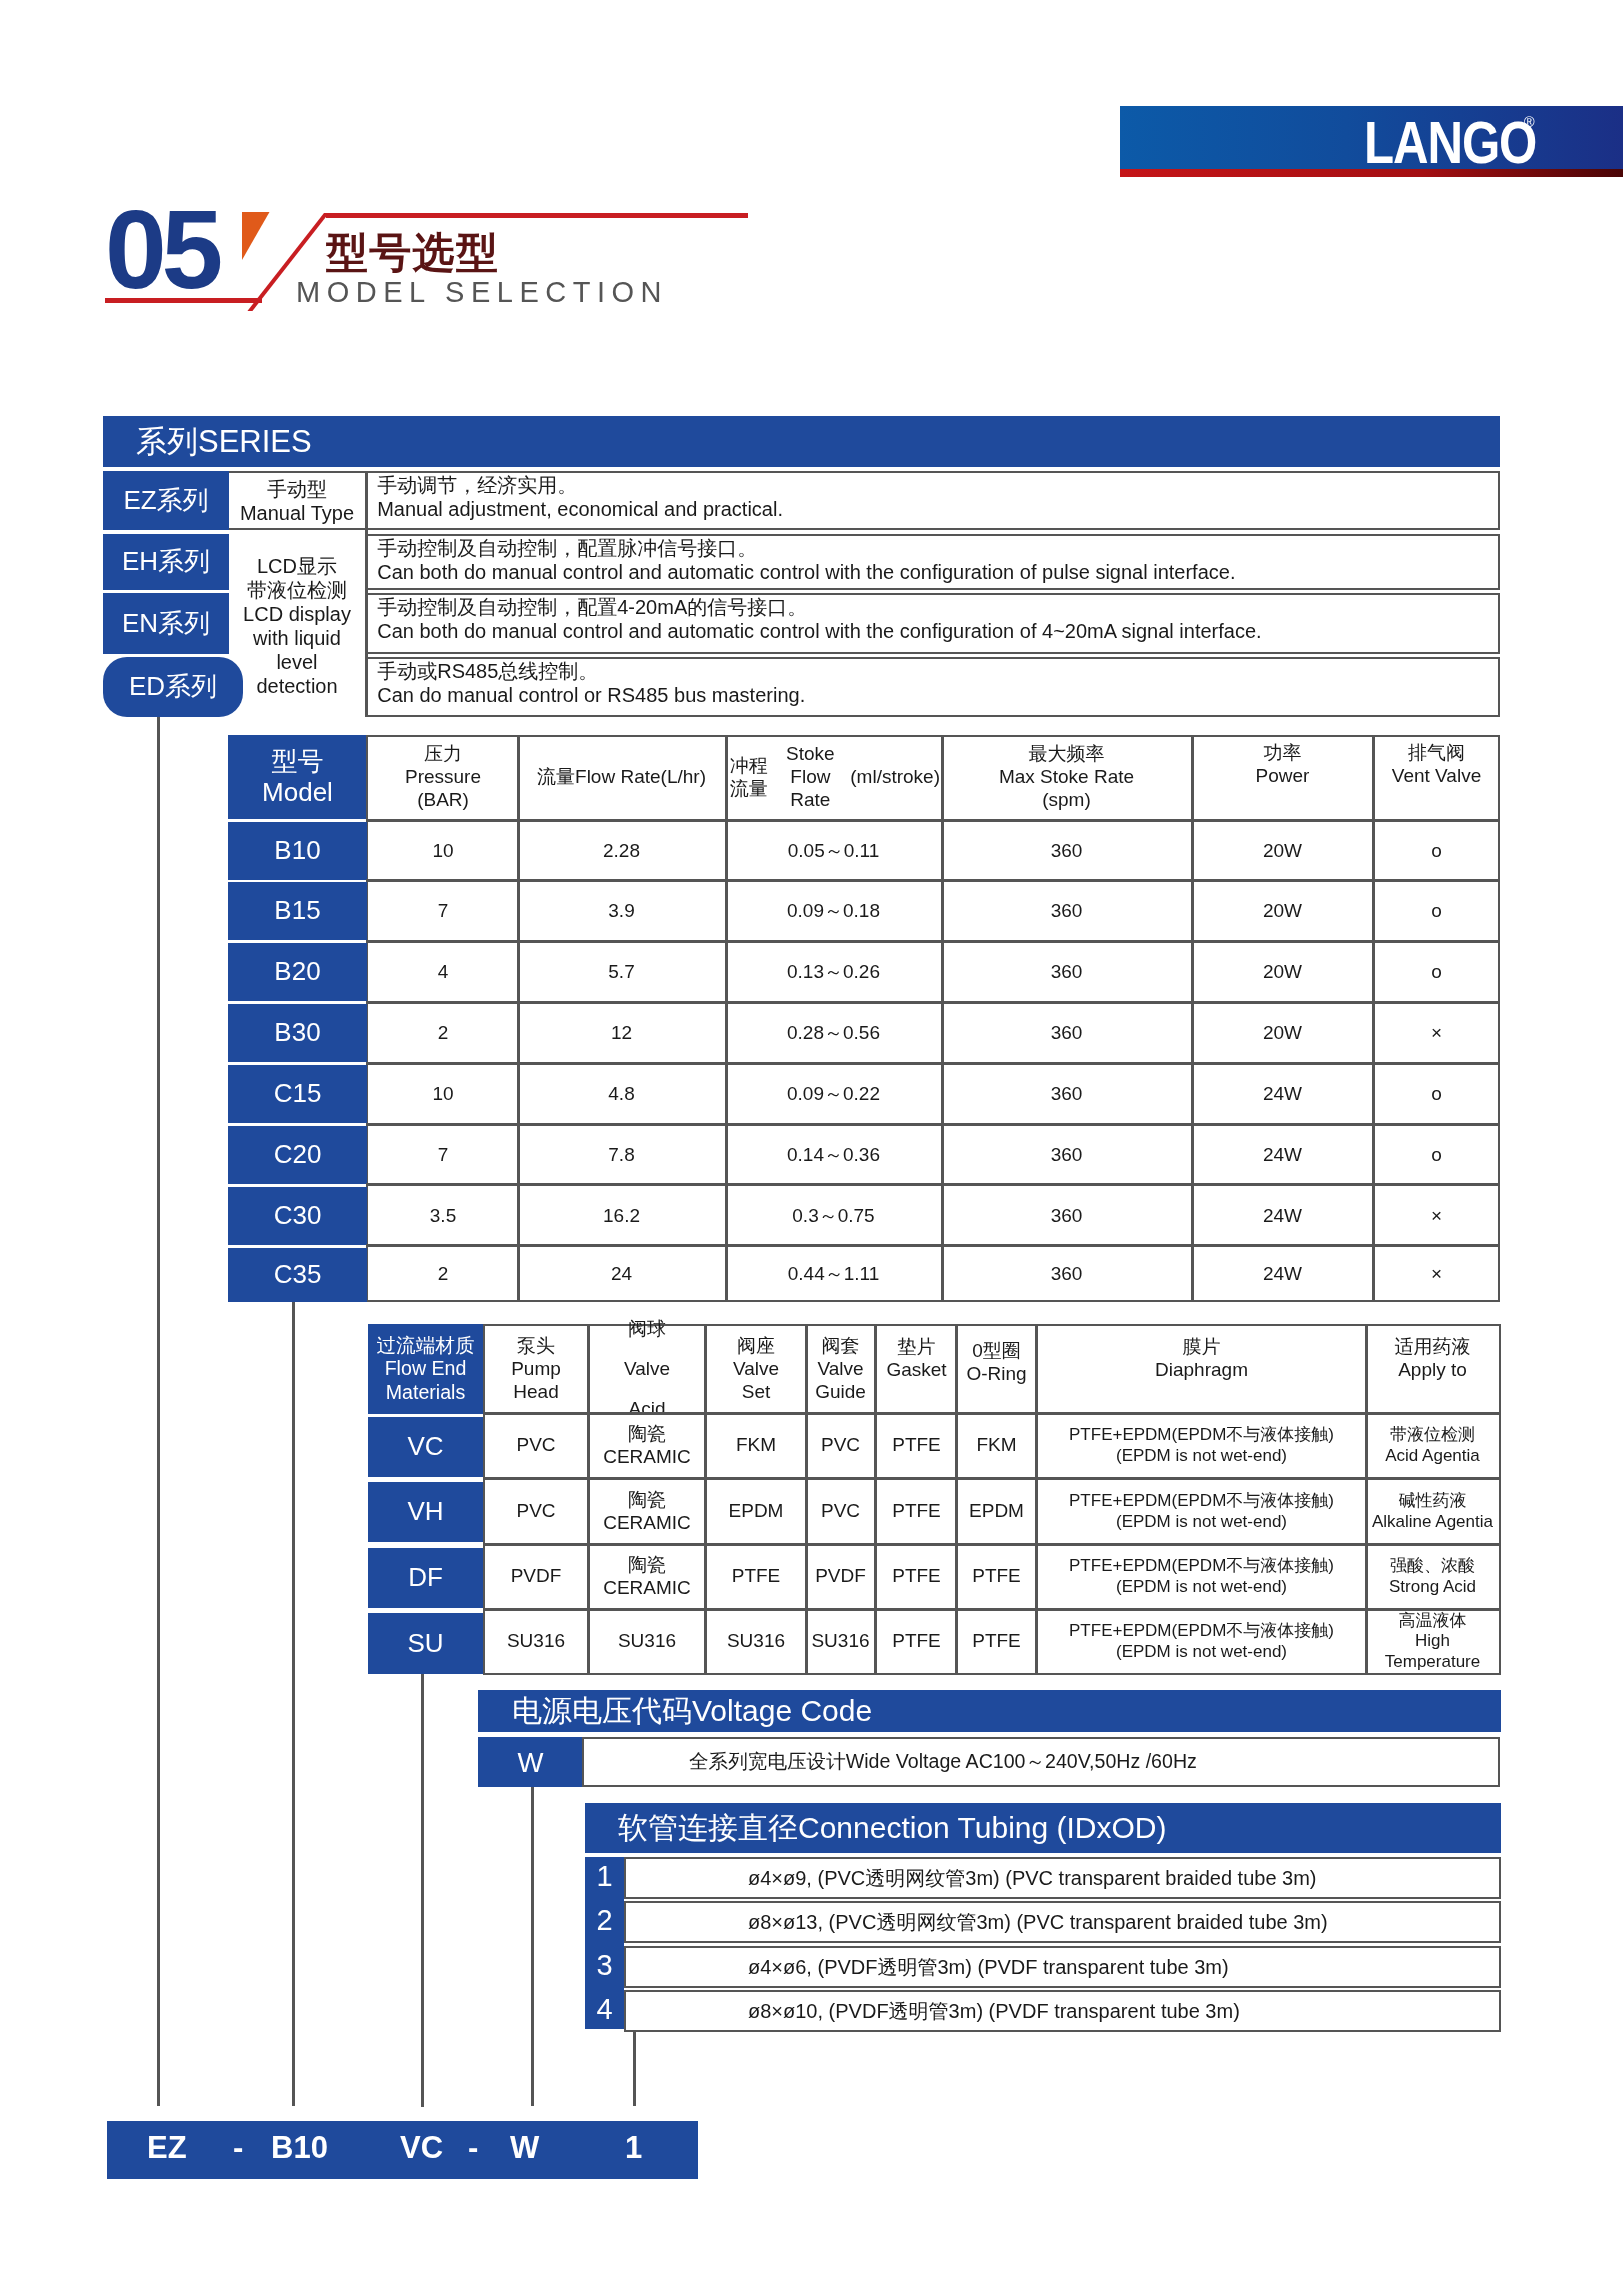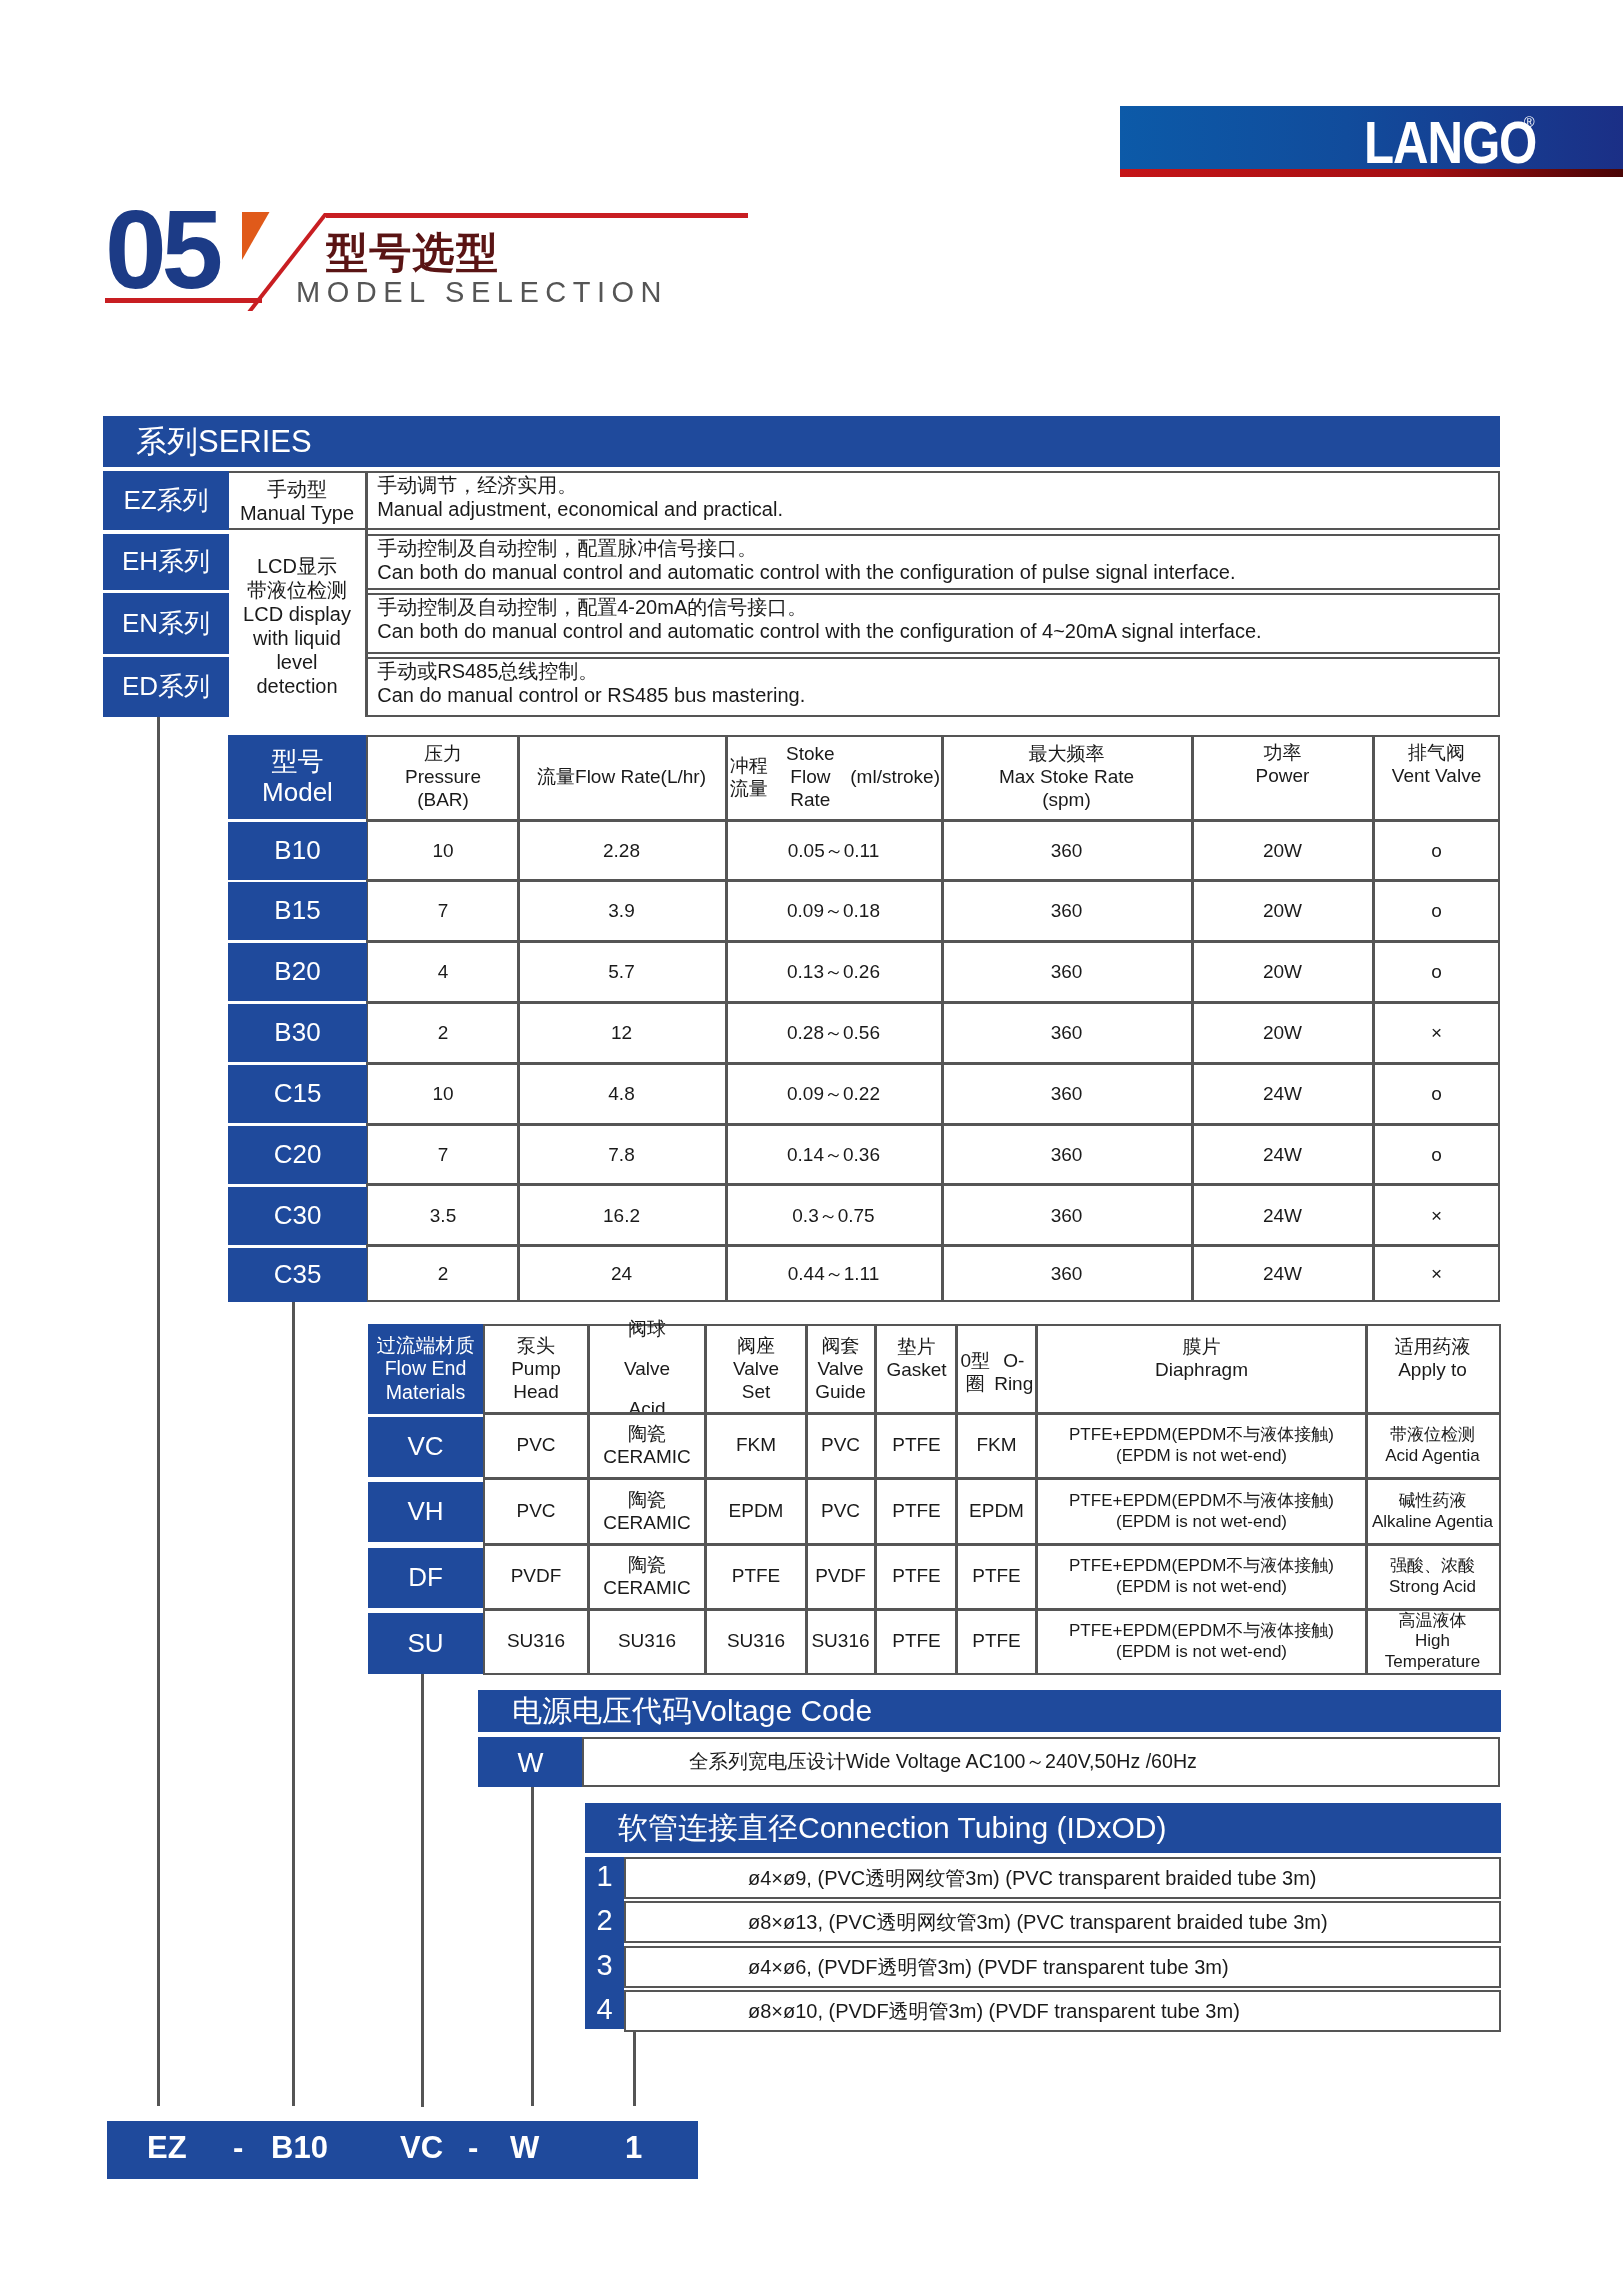--- a/index.html
+++ b/index.html
@@ -57,21 +57,21 @@
 <div class="vline" style="left:292px; top:1295px; height:811px;"></div>
 <div class="vline" style="left:421px; top:1649px; height:458px;"></div>
 <div class="vline" style="left:531px; top:1766px; height:340px;"></div>
 <div class="vline" style="left:633px; top:2016px; height:90px;"></div>
 
 <div class="abs blue sec-head" style="left:103px; top:416px; width:1397px; height:51px; font-size:31px;">系列SERIES</div>
 
 <div class="cell blue big" style="left:103px; top:471px; width:126px; height:59px;">EZ系列</div>
 <div class="cell blue big" style="left:103px; top:534px; width:126px; height:56px;">EH系列</div>
 <div class="cell blue big" style="left:103px; top:593px; width:126px; height:61px;">EN系列</div>
-<div class="cell blue big" style="left:103px; top:657px; width:126px; height:60px;">ED系列</div>
+<div class="cell blue big" style="left:103px; top:657px; width:140px; height:60px;border-radius:24px;">ED系列</div>
 
 <div class="cell" style="left:229px; top:471px; width:136px; height:59px; flex-direction:column; border-top:2.6px solid #555; border-bottom:2.6px solid #555;">
   <div class="mid">手动型</div>
   <div class="mid">Manual Type</div>
 </div>
 <div class="cell" style="left:229px; top:534px; width:136px; height:183px; flex-direction:column;">
   <div class="mid">LCD显示</div>
   <div class="mid">带液位检测</div>
   <div class="mid">LCD display</div>
   <div class="mid">with liquid</div>
@@ -271,21 +271,21 @@
 </div>
 <div class="cell sm" style="left:807px; top:1327px; width:67px; height:85px; flex-direction:column;">
   <div>阀套</div>
   <div>Valve</div>
   <div>Guide</div>
 </div>
 <div class="cell sm" style="left:877px; top:1327px; width:79px; height:85px; flex-direction:column; justify-content:flex-start; padding-top:9.2px;">
   <div>垫片</div>
   <div>Gasket</div>
 </div>
-<div class="cell sm" style="left:958px; top:1327px; width:77px; height:85px; flex-direction:row; justify-content:flex-start; padding-top:6px;">
+<div class="cell sm" style="left:958px; top:1327px; width:77px; height:85px; flex-direction:column; justify-content:flex-start; padding-top:13px;">
   <div>0型圈</div>
   <div>O-Ring</div>
 </div>
 <div class="cell sm" style="left:1038px; top:1327px; width:327px; height:85px; flex-direction:column; justify-content:flex-start; padding-top:9.2px;">
   <div>膜片</div>
   <div>Diaphragm</div>
 </div>
 <div class="cell sm" style="left:1367px; top:1327px; width:131px; height:97px; flex-direction:column; justify-content:flex-start; padding-top:9.2px;">
   <div>适用药液</div>
   <div>Apply to</div>

